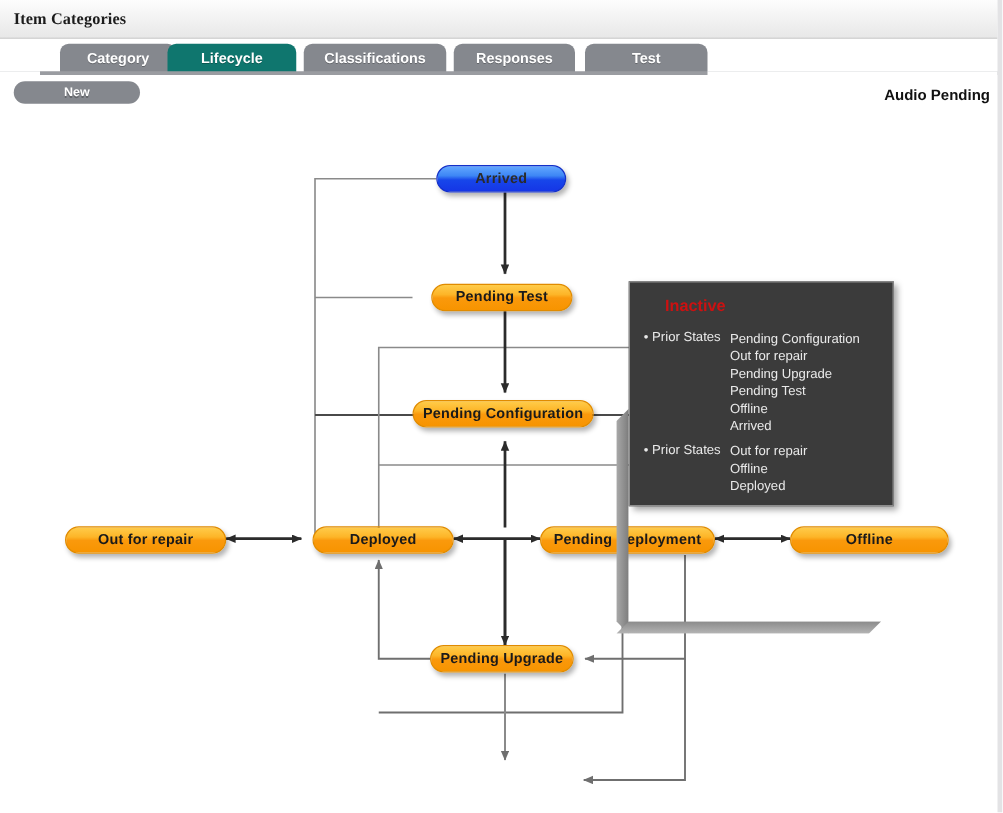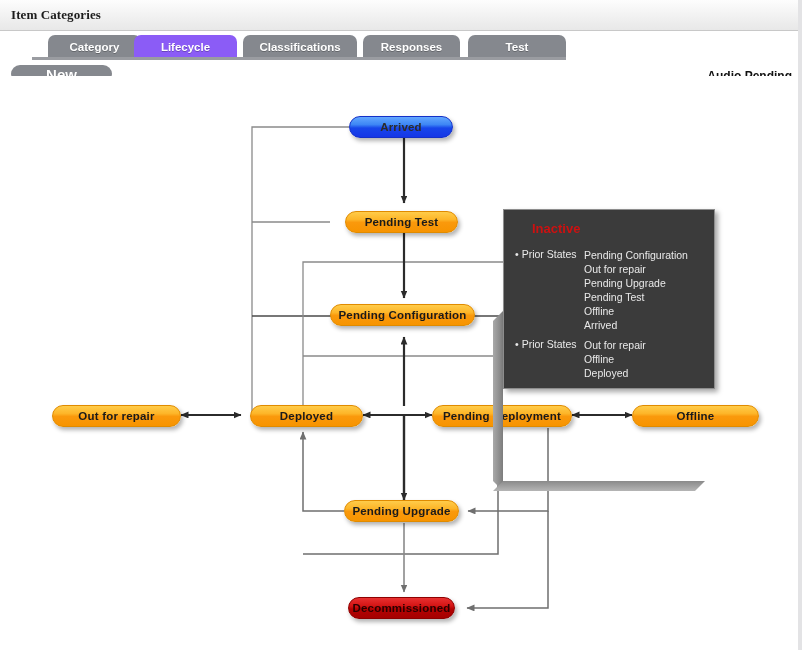--- a/index.html
+++ b/index.html
@@ -42,49 +42,49 @@
     position:absolute;top:3px;height:23px;
     background:#85888e;
     color:#ffffff;
     font-size:11.5px;font-weight:bold;
     border-radius:7px 7px 0 0;
     display:flex;align-items:center;justify-content:center;
     box-sizing:border-box;
     cursor:pointer;
     text-shadow:0 1px 0 rgba(0,0,0,.25);
   }
-  .tab.active{ background:#8b5cf6; }
+  .tab.active{ background:#0f766e; }
   #tabline{
     position:absolute;left:0;top:57px;width:798px;height:3px;
     background:#9a9ca1;
   }
   #tabline .notch{
     position:absolute;top:0;height:3px;background:#ffffff;
   }
   
   #toolbar{
     position:absolute;left:0;top:60px;width:798px;height:31px;
     background:#ffffff;
   }
   #new-button{
     position:absolute;left:11px;top:5px;width:101px;height:18px;
     background:#85888e;color:#ffffff;
-    font-size:15px;font-weight:bold;
+    font-size:10px;font-weight:bold;
     border-radius:9px;
     display:flex;align-items:center;justify-content:center;
     cursor:pointer;
     text-shadow:0 1px 0 rgba(0,0,0,.25);
   }
   #category-label{
     position:absolute;right:10px;top:69px;
     font-size:12px;font-weight:bold;color:#111111;
   }
   
   #canvas{
-    position:absolute;left:0;top:76px;width:798px;height:558px;
+    position:absolute;left:0;top:92px;width:798px;height:558px;
     background:#ffffff;
     overflow:hidden;
   }
   #wires{ position:absolute;left:0;top:0;width:798px;height:558px; }
 
   
   .node{
     position:absolute;
     height:22px;
     border-radius:11px;
@@ -238,21 +238,20 @@
     <div class="node orange" style="left:52px;top:329px;width:129px;">Out for repair</div>
 
     <div class="node orange" style="left:250px;top:329px;width:113px;">Deployed</div>
 
     <div class="node orange" style="left:432px;top:329px;width:140px;">Pending Deployment</div>
 
     <div class="node orange" style="left:632px;top:329px;width:127px;">Offline</div>
 
     <div class="node orange" style="left:344px;top:424px;width:115px;">Pending Upgrade</div>
 
-    <div class="node red" style="left:348px;top:521px;width:107px;">Decommissioned</div>
 
     <div id="tt-shadow-left"></div>
     <div id="tt-shadow-bottom"></div>
 
     <div id="tooltip" style="top:133px;">
       <div class="tt-title">Inactive</div>
 
       <div class="tt-section" style="left:11px;top:38px;">
         <span class="tt-bullet">•</span><span>Prior States</span>
       </div>

